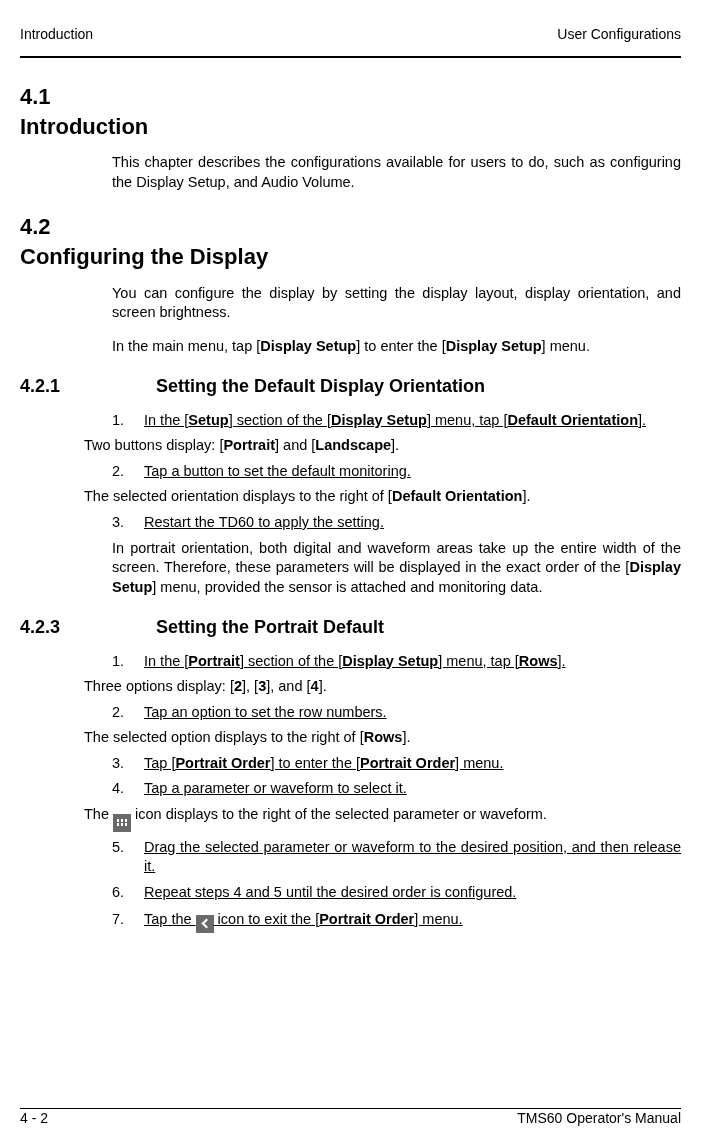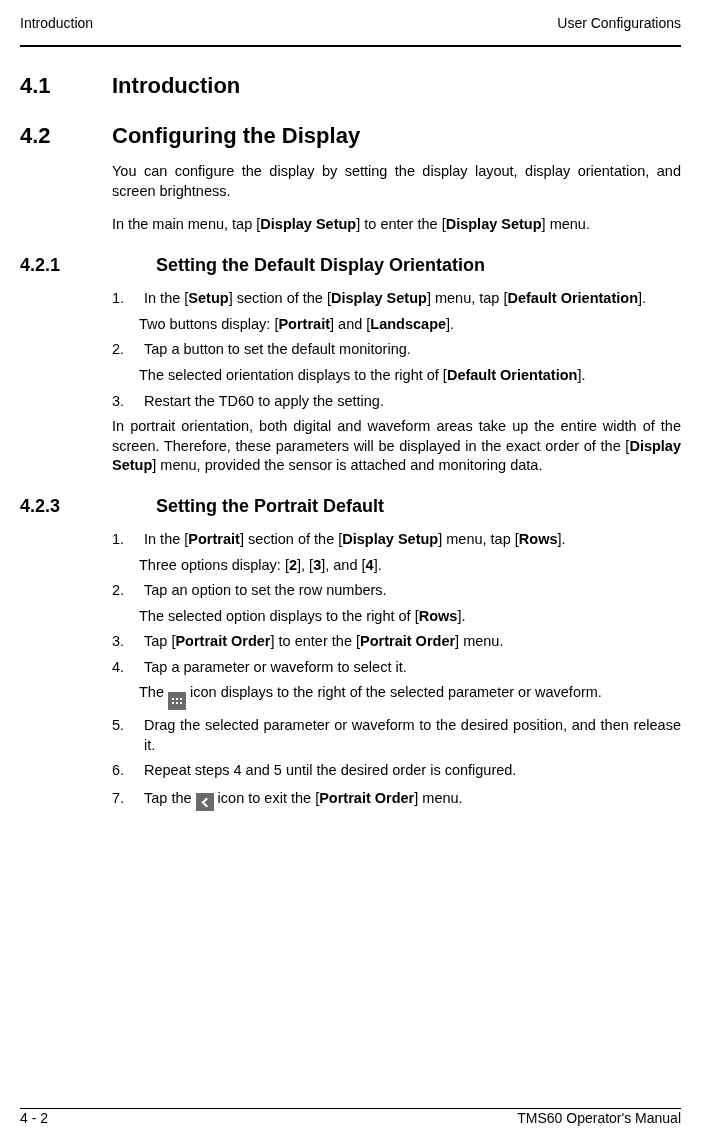--- a/index.html
+++ b/index.html
@@ -7,37 +7,37 @@
     font-family: "Segoe UI", "Myriad Pro", Arial, sans-serif;
     color: #000;
     width: 701px;
     height: 1144px;
     position: relative;
     background: #fff;
     font-size: 14.5px;
     line-height: 1.35;
   }
   .page {
-    padding: 14px 20px 0 20px;
+    padding: 25px 20px 0 20px;
   }
   .runhead {
     display: flex;
     justify-content: space-between;
     font-size: 14px;
     padding-bottom: 12px;
     border-bottom: 2.5px solid #000;
     margin-bottom: 24px;
   }
   .section-row {
     display: flex;
     align-items: baseline;
     margin-top: 18px;
     margin-bottom: 12px;
   }
-  .section-row.h1 { margin-top: 22px; }
+  .section-row.h1 { margin-top: 22px; flex-direction: column; }
   .sec-num {
     width: 92px;
     flex-shrink: 0;
     font-weight: 700;
   }
   .sec-num.h1 { font-size: 22px; }
   .sec-num.h2 { font-size: 18px; }
   .sec-title.h1 { font-size: 22px; font-weight: 700; }
   .sec-title.h2 { font-size: 18px; font-weight: 700; margin-left: 44px; }
   .body-text, .step-text {
@@ -47,23 +47,23 @@
   .para { margin-bottom: 14px; }
   .step {
     display: flex;
     margin-left: 92px;
     margin-bottom: 6px;
   }
   .step-num {
     width: 32px;
     flex-shrink: 0;
   }
-  .step-body { flex: 1; text-align: justify; }
+  .step-body { flex: 1; text-align: justify; text-decoration: underline; }
   .step-sub {
-    margin-left: 119px;
+    margin-left: 64px;
     margin-bottom: 6px;
     text-align: justify;
   }
   .bold { font-weight: 700; }
   .bolditalic { font-weight: 700; font-style: italic; }
   .footer {
     position: absolute;
     bottom: 16px;
     left: 20px;
     right: 20px;
@@ -102,20 +102,21 @@
 <div class="page">
   <div class="runhead">
     <span>Introduction</span>
     <span>User Configurations</span>
   </div>
 
   <div class="section-row h1">
     <span class="sec-num h1">4.1</span>
     <span class="sec-title h1">Introduction</span>
   </div>
+  <div class="body-text para">This chapter describes the configurations available for users to do, such as configuring the Display Setup, and Audio Volume.</div>
 
   <div class="section-row h1" style="margin-top:20px">
     <span class="sec-num h1">4.2</span>
     <span class="sec-title h1">Configuring the Display</span>
   </div>
   <div class="body-text para">You can configure the display by setting the display layout, display orientation, and screen brightness.</div>
   <div class="body-text para">
     <span>In the main menu, tap [</span><span class="bold">Display Setup</span><span>] to enter the [</span><span class="bold">Display Setup</span><span>] menu.</span>
   </div>
 

